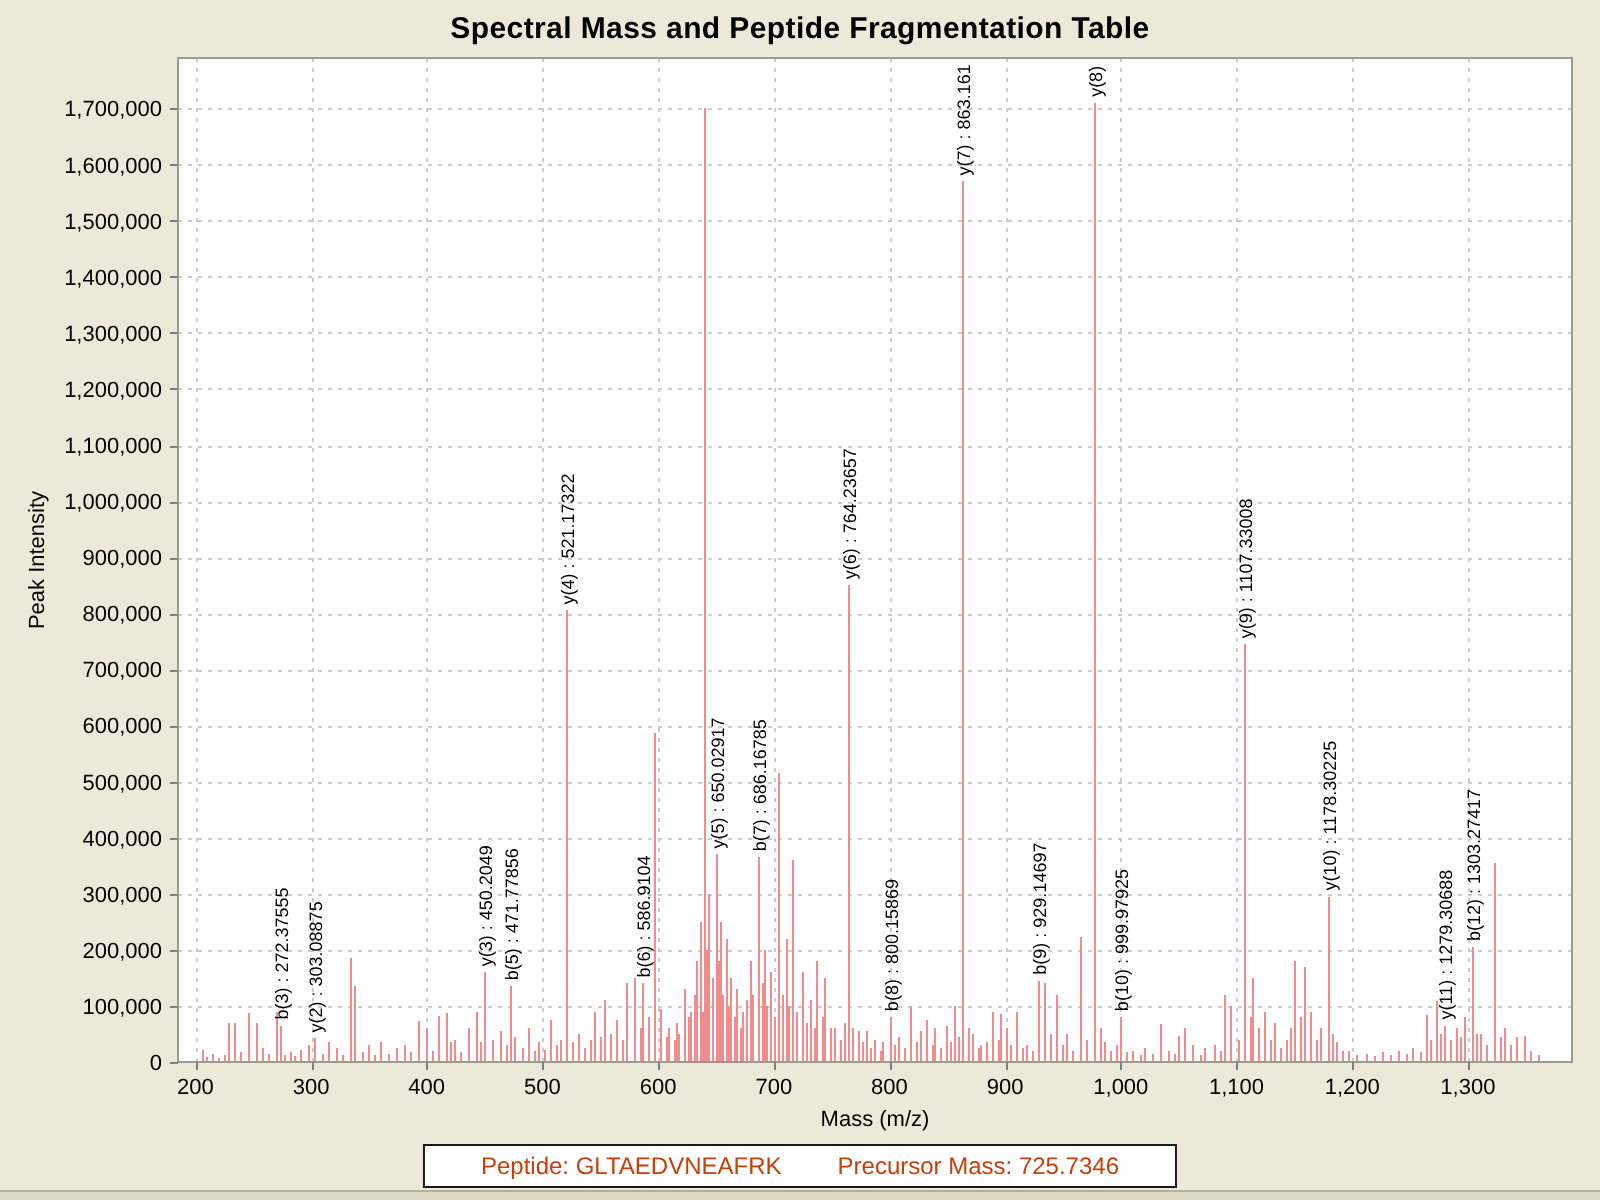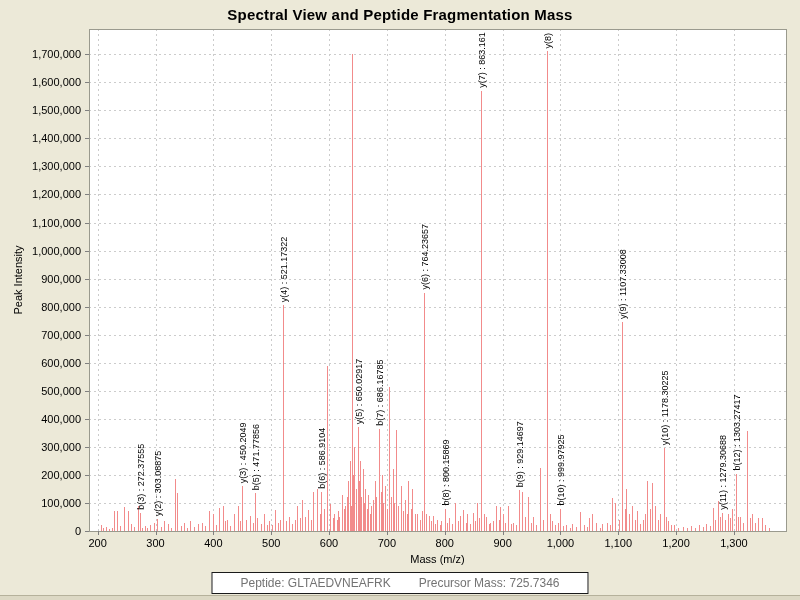--- a/index.html
+++ b/index.html
@@ -3,30 +3,30 @@
 <meta charset="utf-8">
 <style>
   html,body{margin:0;padding:0;}
   body{font-family:"Liberation Sans",sans-serif;}
   .stage{position:relative;width:800px;height:600px;background:#ece9d8;overflow:hidden;}
   .chart-title{position:absolute;top:6px;left:0;width:100%;text-align:center;
     font-size:15px;font-weight:bold;color:#000;letter-spacing:0.2px;}
   svg.spectrum{position:absolute;top:0;left:0;}
   .footer-bar{position:absolute;top:572px;left:50%;transform:translateX(-50%);
     background:#ffffff;border:1px solid #1a1a1a;padding:3px 28px;white-space:nowrap;
-    font-size:12px;color:#737373;}
+    font-size:12px;color:#c2410c;}
   .footer-gap{display:inline-block;width:28px;}
   .bottom-strip{position:absolute;left:0;bottom:0;width:100%;height:4px;
     background:#dcd8c4;border-top:1px solid #b5b19b;}
 </style>
 </head>
 <body>
 
 <div class="stage">
-  <div class="chart-title">Spectral View and Peptide Fragmentation Mass</div>
+  <div class="chart-title">Spectral Mass and Peptide Fragmentation Table</div>
   <svg class="spectrum" id="chart" width="800" height="570" viewBox="0 0 800 570">
       <defs>
         <clipPath id="plotclip">
           <rect x="89" y="30" width="697" height="501"></rect>
         </clipPath>
       </defs>
       <rect x="89" y="29" width="697" height="502" fill="#ffffff"></rect>
       <g stroke="#cccccc" stroke-width="1" stroke-dasharray="2 3" shape-rendering="crispEdges">
         <line x1="98.5" y1="29" x2="98.5" y2="531"></line>
         <line x1="156.5" y1="29" x2="156.5" y2="531"></line>

